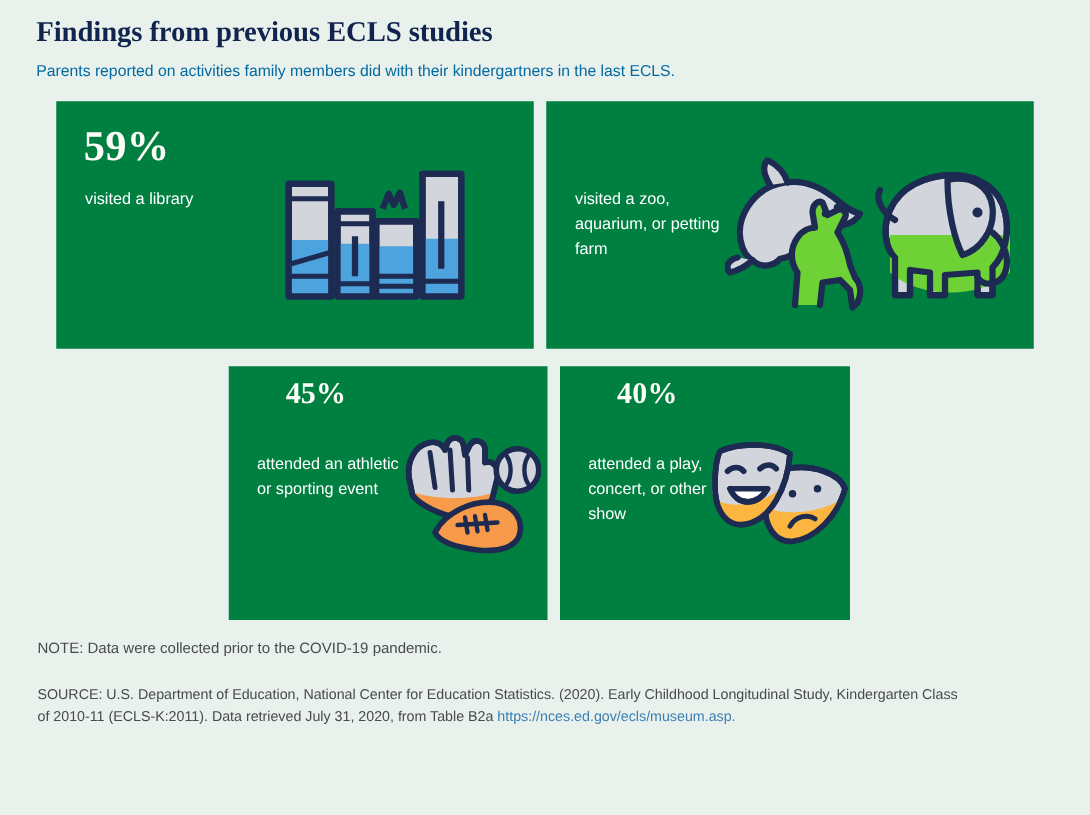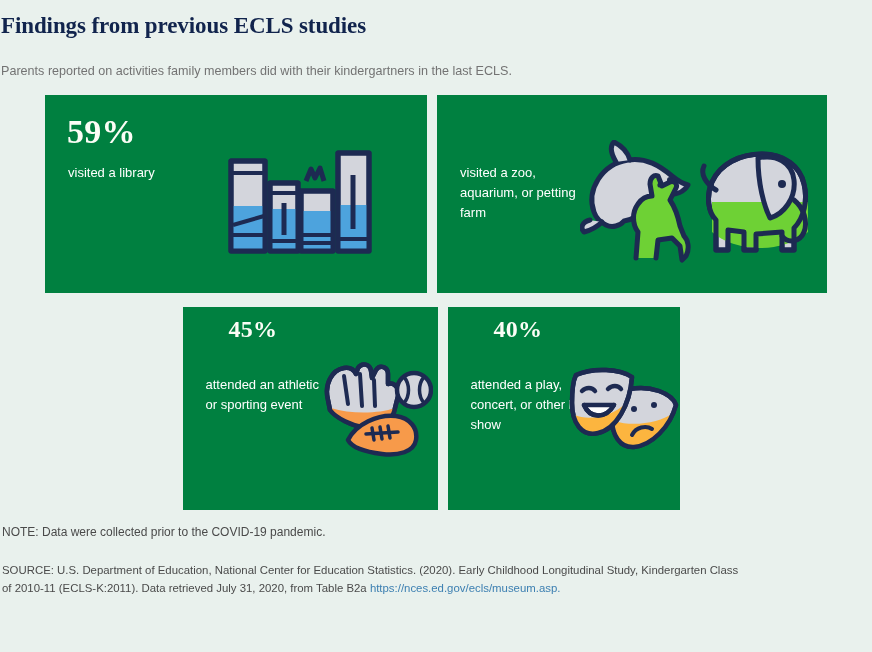--- a/index.html
+++ b/index.html
@@ -2,21 +2,21 @@
 <html><head>
 <meta charset="utf-8">
 <style>
   html,body{margin:0;padding:0;}
   body{
     width:872px;height:652px;
     background:#e9f1ed;
     font-family:"Liberation Sans", sans-serif;
     overflow:hidden;
   }
-  .page{position:relative;width:872px;height:652px;box-sizing:border-box;padding:0 0;}
+  .page{position:relative;width:872px;height:652px;box-sizing:border-box;padding:0 28px;}
 
   .title{
     font-family:"Liberation Serif", serif;
     font-weight:bold;
     font-size:23px;
     color:#11244d;
     letter-spacing:-0.1px;
     padding-top:12px;
     margin:0 0 0 1px;
     line-height:1.2;
@@ -24,22 +24,22 @@
   .subtitle{
     font-family:"Liberation Serif", serif;
     font-weight:bold;
     font-size:17.2px;
     color:#11244d;
     margin:26px 0 0 1px;
     line-height:1.2;
   }
   .lede{
     font-size:12.6px;
-    color:#737373;
-    margin:23px 0 0 1px;
+    color:#0369a1;
+    margin:9px 0 0 1px;
     line-height:1.3;
   }
 
   .grid{margin-top:16px;}
   .row{display:flex;justify-content:center;}
   .row1{height:198px;margin-bottom:14px;}
   .row2{height:203px;}
   .card{
     background:#008040;
     position:relative;

